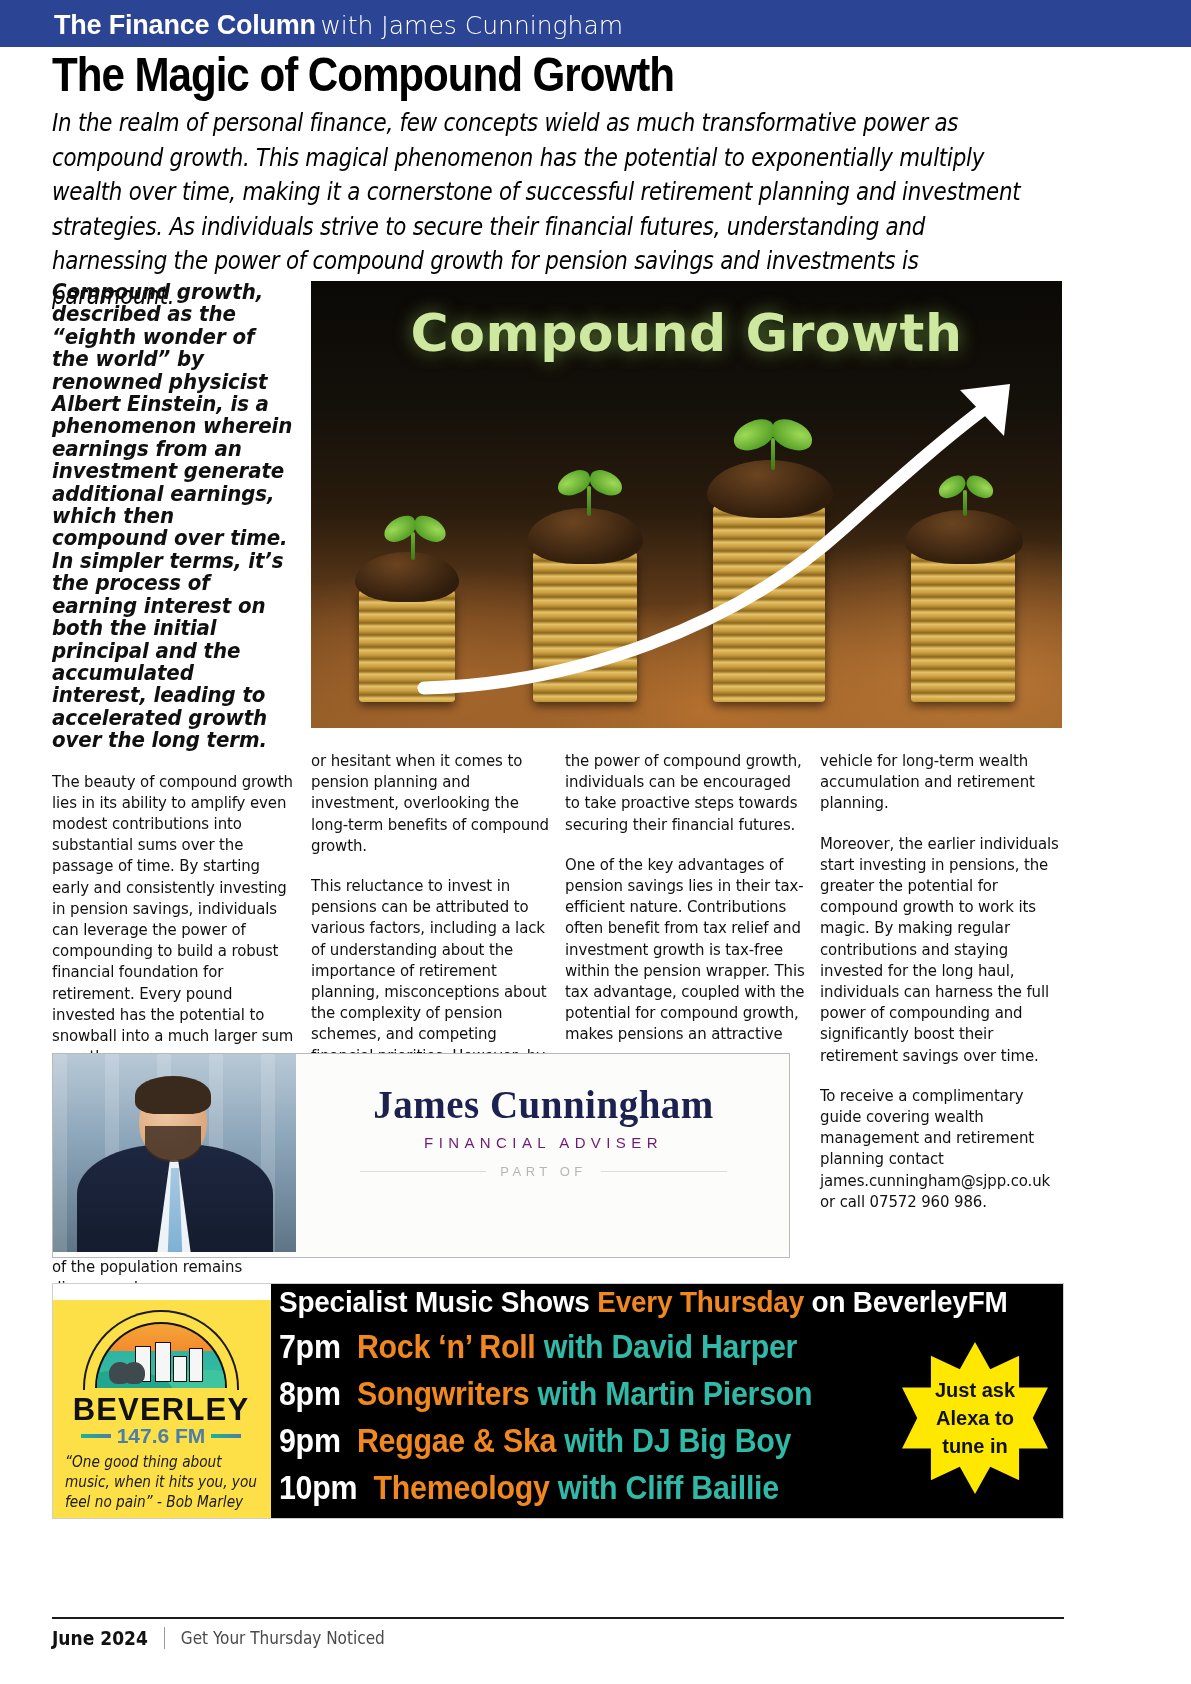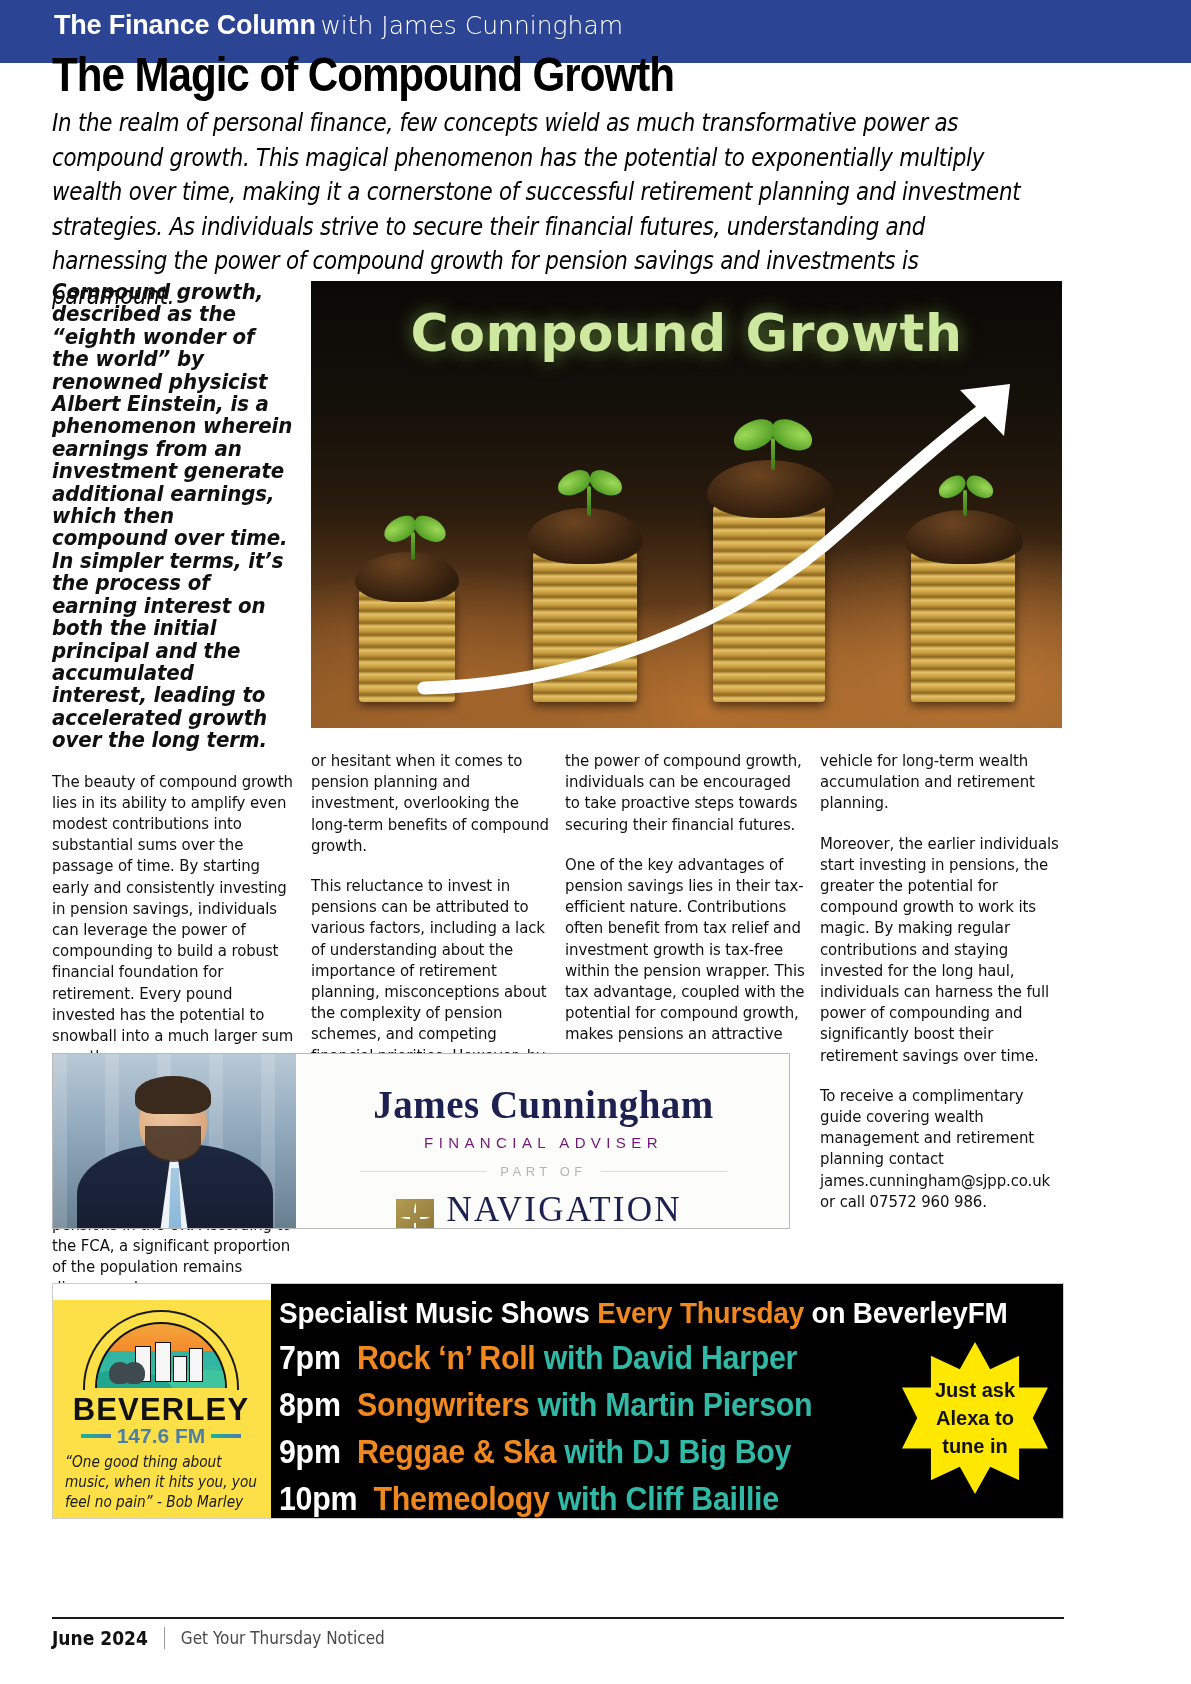--- a/index.html
+++ b/index.html
@@ -8,21 +8,21 @@
     width: 1191px; height: 1684px;
     font-family: "Liberation Sans", sans-serif;
     color: #000;
     position: relative;
     overflow: hidden;
   }
 
   
   .banner {
     position: absolute; left: 0; top: 0;
-    width: 1191px; height: 63px;
+    width: 1191px; height: 47px;
     background: #2c4494;
   }
   .banner-inner {
     position: absolute; left: 54px; top: 10px;
     white-space: nowrap;
     color: #fff;
   }
   .banner-strong {
     font-size: 27px; font-weight: 700; letter-spacing: -0.2px;
     font-family: "Liberation Sans", sans-serif;
@@ -129,21 +129,21 @@
   }
 
   #col1 { left: 52px; top: 281px; width: 243px; }
   #col2 { left: 311px; top: 750px; width: 240px; }
   #col3 { left: 565px; top: 750px; width: 240px; }
   #col4 { left: 820px; top: 750px; width: 245px; }
 
   
   .advert {
     position: absolute; left: 52px; top: 1053px;
-    width: 738px; height: 176px;
+    width: 738px; height: 205px;
     border: 1px solid #b9b9b9;
     background: #fdfdfb;
     overflow: hidden;
   }
   .advert-photo {
     position: absolute; left: 0; top: 0;
     width: 243px; height: 198px;
     overflow: hidden;
     background: linear-gradient(170deg, #9db4c6 0%, #6d8ca6 38%, #47606f 100%);
   }
@@ -317,21 +317,21 @@
   }
   .bev-quote {
     position: absolute; left: 12px; right: 8px; top: 152px;
     font-family: "DejaVu Sans Condensed", "Liberation Sans", sans-serif;
     font-style: italic; font-size: 15.2px; line-height: 20px; color: #1a1a1a;
   }
   .radio-right {
     position: absolute; left: 218px; top: 0;
     width: 794px; height: 234px;
     background: #000;
-    padding: 12px 0 0 8px;
+    padding: 1px 0 0 8px;
   }
   .rad-h {
     font-family: "Liberation Sans Narrow", "Liberation Sans", sans-serif;
     font-weight: 700; font-size: 30px; white-space: nowrap;
     transform: scaleX(0.93); transform-origin: left center;
     color: #fff; letter-spacing: -0.2px;
   }
   .rad-line {
     font-family: "Liberation Sans Narrow", "Liberation Sans", sans-serif;
     font-weight: 700; font-size: 33px; white-space: nowrap;
@@ -460,27 +460,20 @@
     <div class="photo-tie"></div>
     <div class="photo-head"></div>
     <div class="photo-hair"></div>
     <div class="photo-beard"></div>
   </div>
 
   <div class="advert-body">
     <div class="adv-name">James Cunningham</div>
     <div class="adv-role">FINANCIAL ADVISER</div>
     <div class="adv-partof">PART OF</div>
-    <div class="adv-logo">
-      <span class="compass"></span>
-      <span class="nav-words">
-        <div class="nav-main">NAVIGATION</div>
-        <div class="nav-sub">WEALTH MANAGEMENT</div>
-      </span>
-    </div>
   </div>
 </div>
 
 <div class="radio">
   <div class="radio-left">
     <div class="bev-logo">
       <div class="bev-arc"></div>
       <div class="bev-scene">
         <div class="bev-hills"></div>
         <div class="minster" style="left:38px; width:16px; height:36px;"></div>

